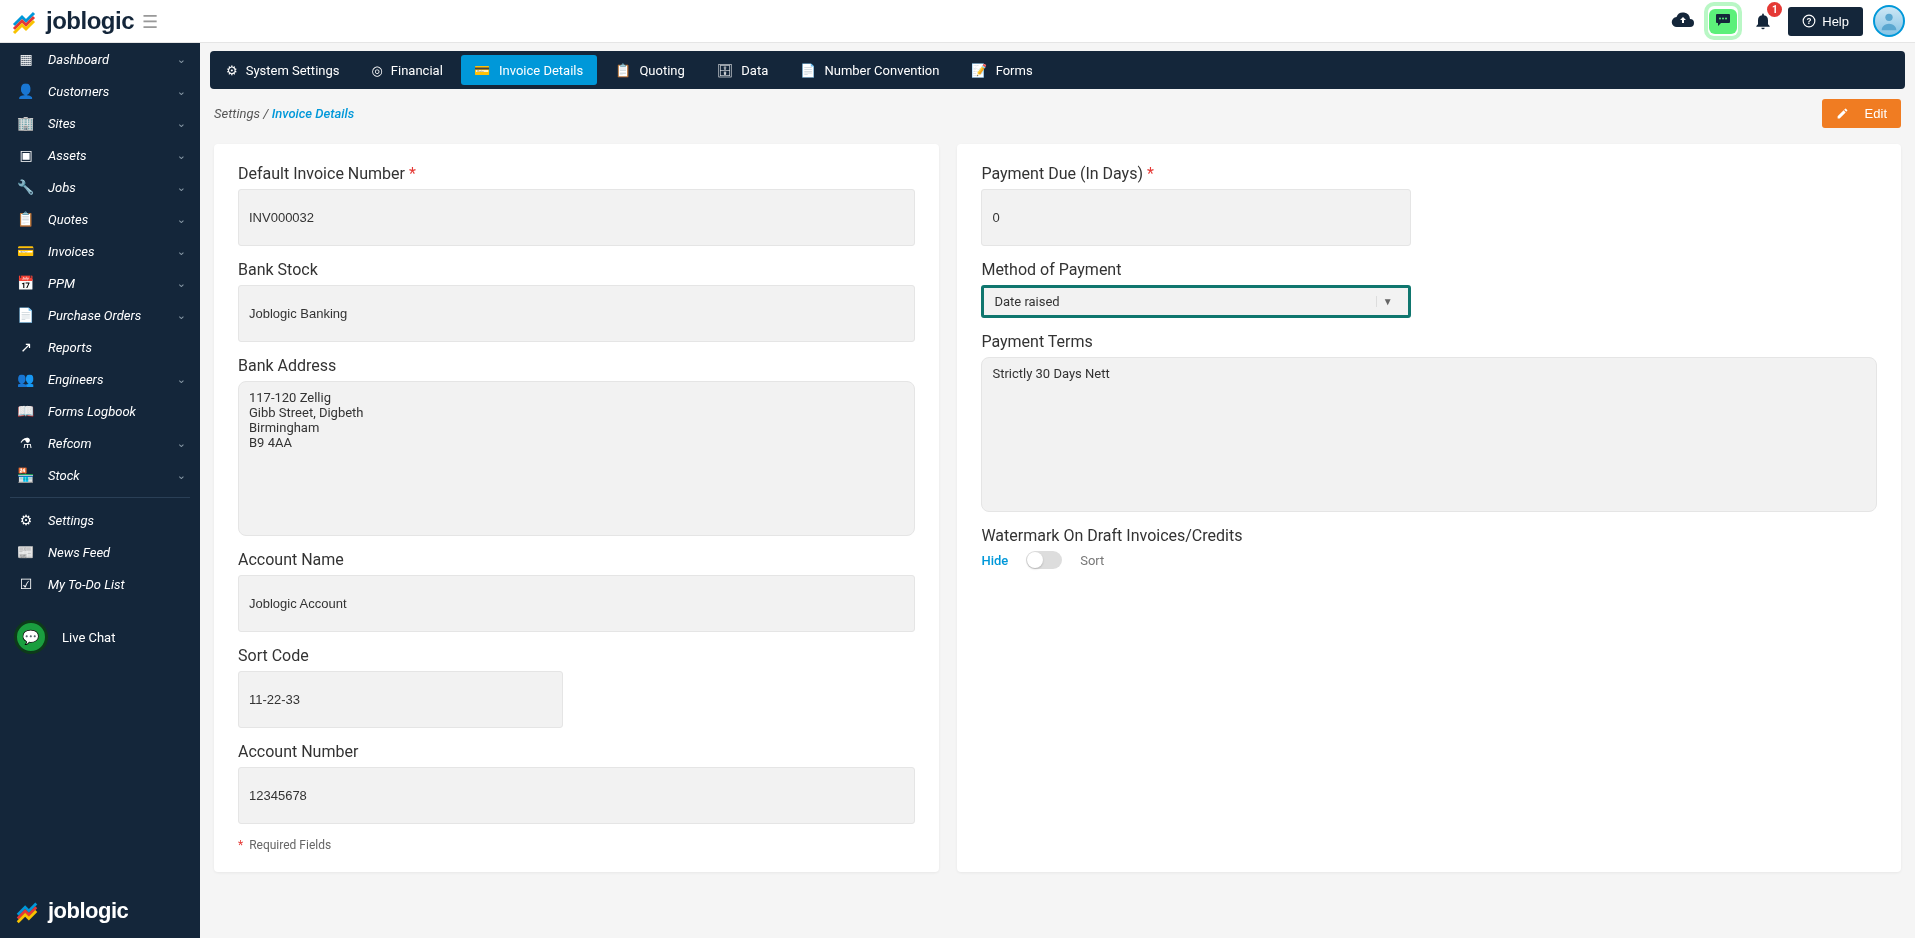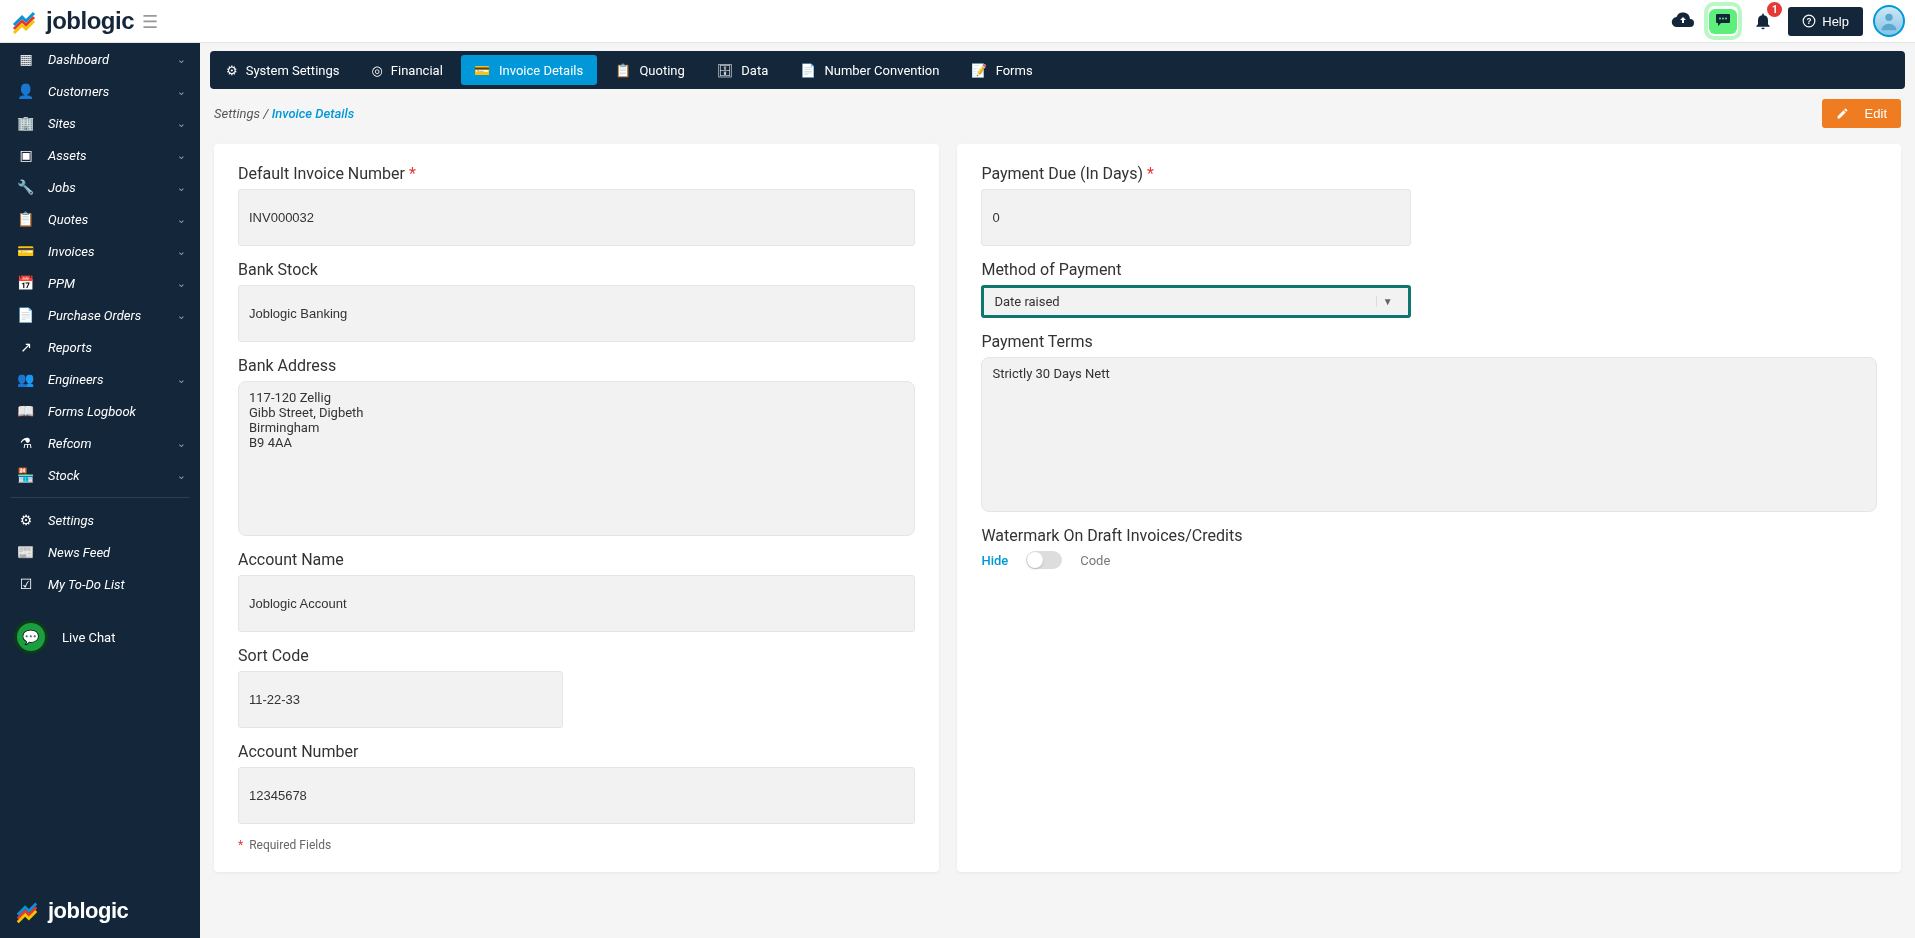--- a/index.html
+++ b/index.html
@@ -314,19 +314,19 @@
           <label class="field-label">Payment Terms</label>
           <div class="field-textarea tall">Strictly 30 Days Nett</div>
         </div>
         <div class="field">
           <label class="field-label">Watermark On Draft Invoices/Credits</label>
           <div class="toggle-row">
             <span class="toggle-left">Hide</span>
             <div class="toggle">
                 <div class="toggle-knob"></div>
               </div>
-            <span class="toggle-right">Code</span>
+            <span class="toggle-right">Sort</span>
           </div>
         </div>
       </div>
     </div>
   </div>
 </div>
 
 </body></html>

